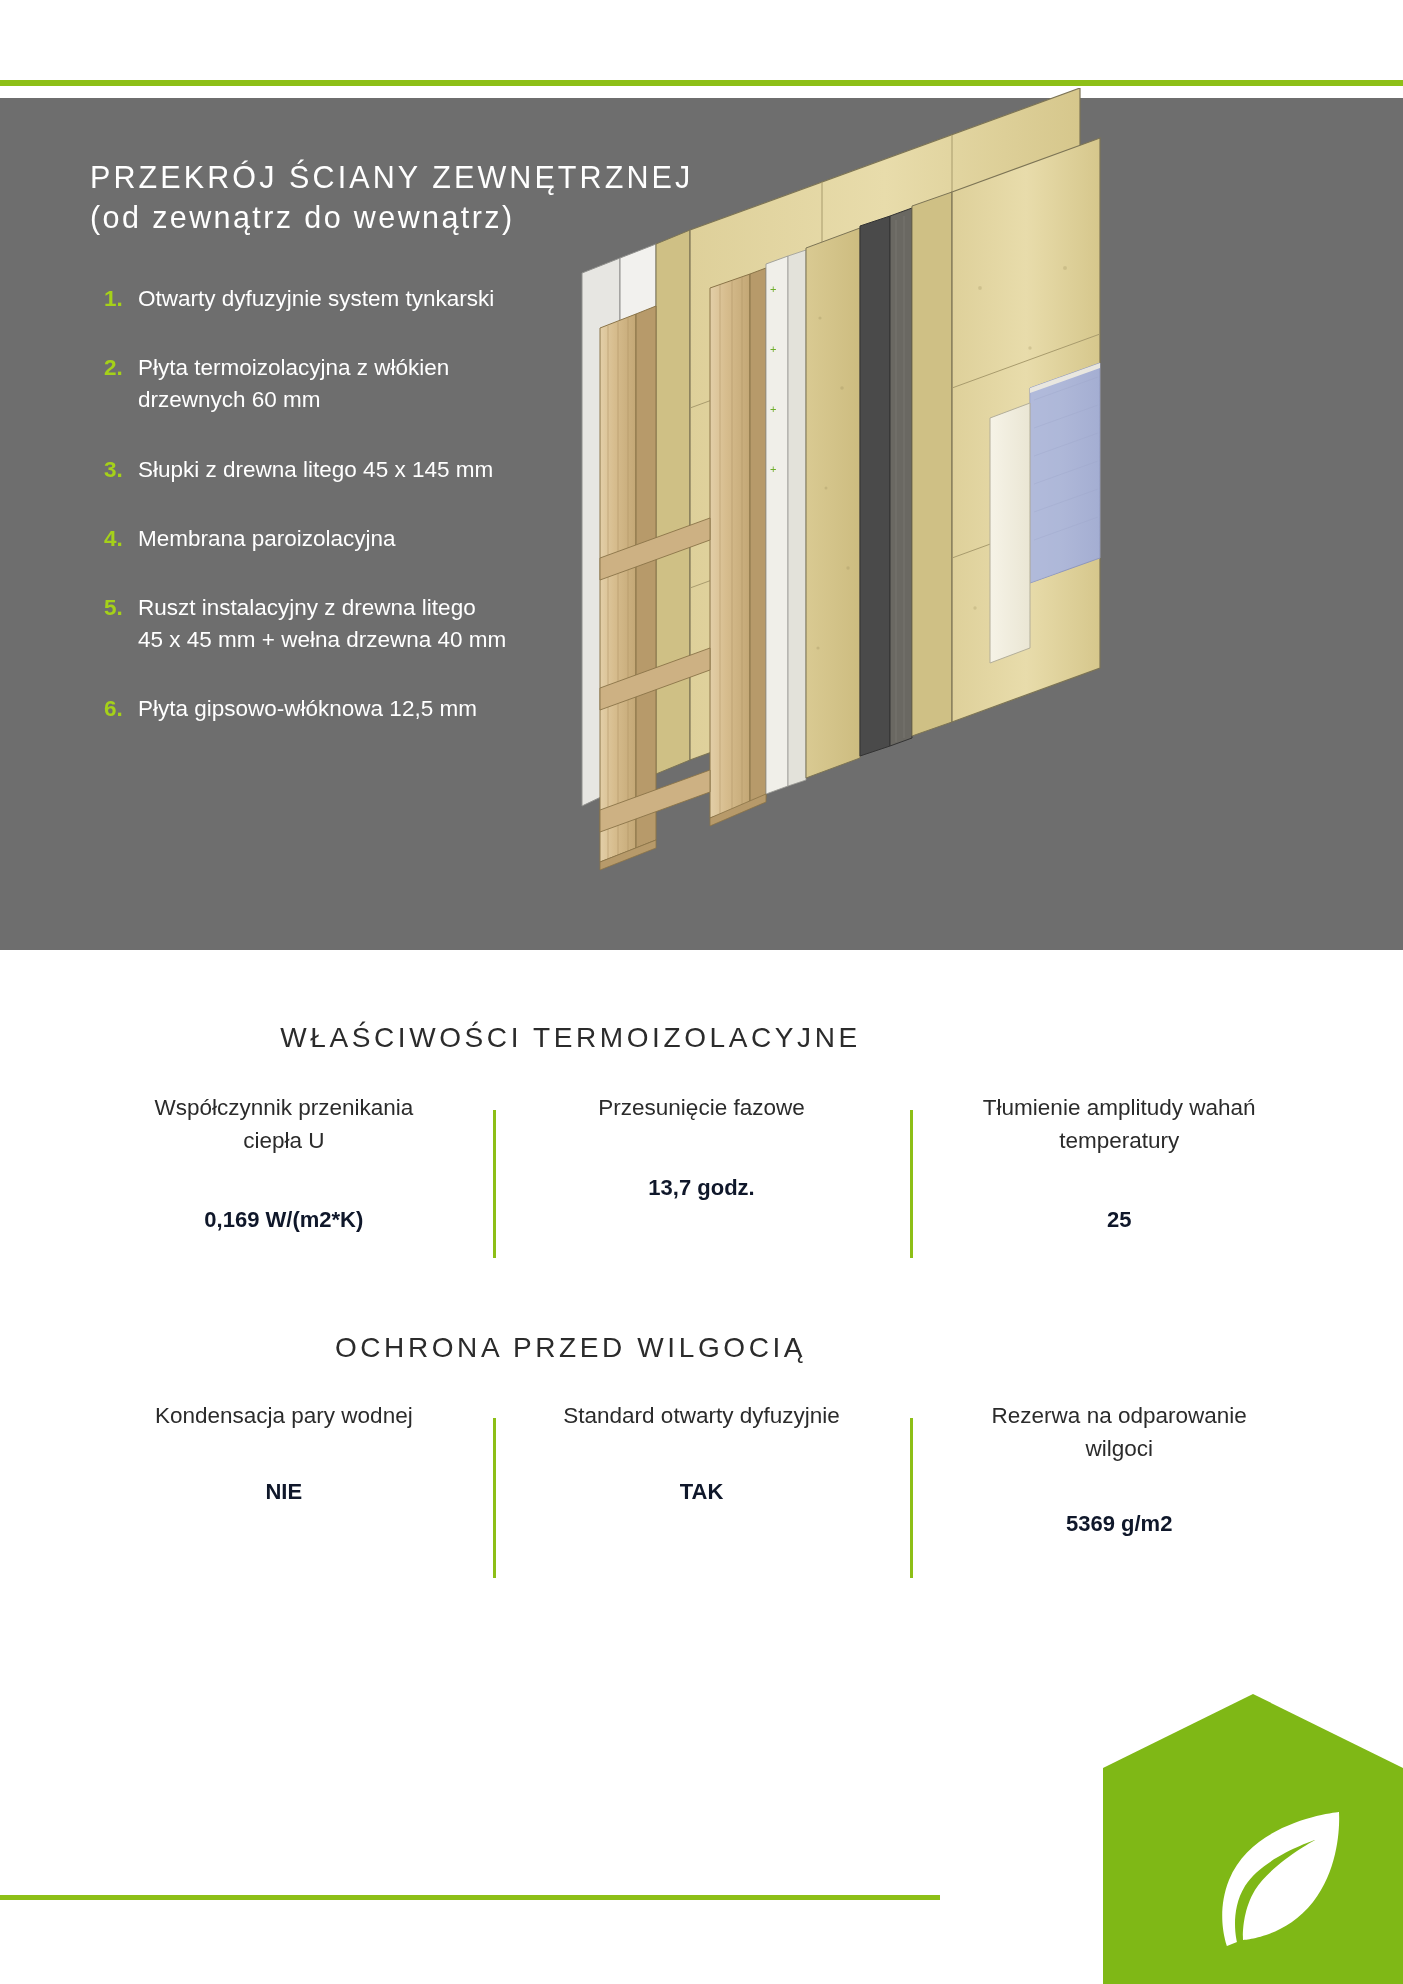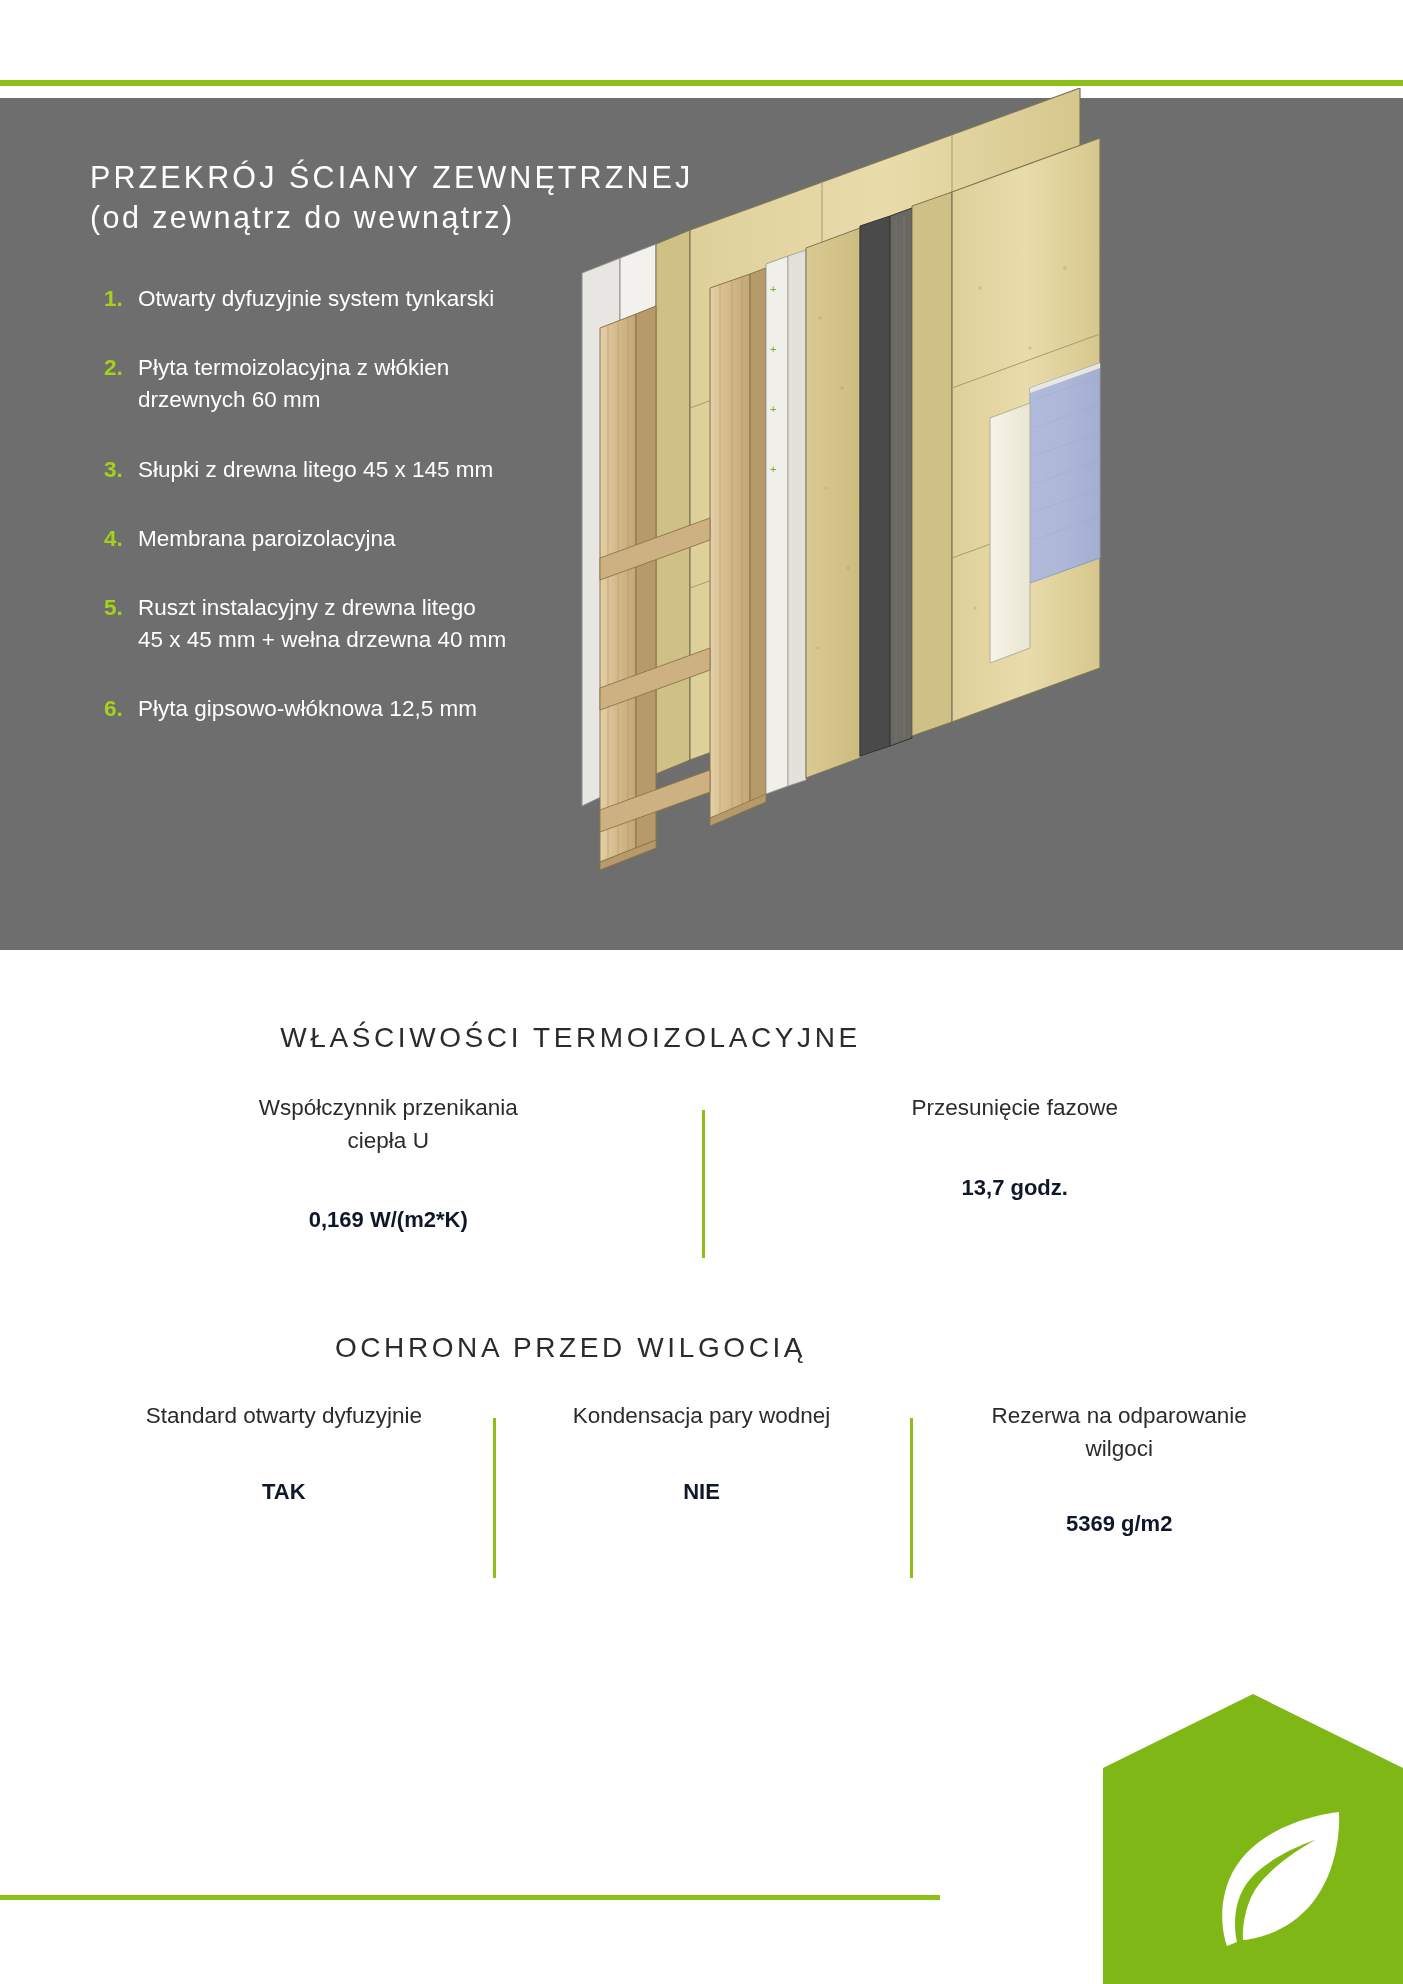--- a/index.html
+++ b/index.html
@@ -401,36 +401,43 @@
       <span>ciepła U</span>
     </div>
     <div class="spec-value">0,169 W/(m2*K)</div>
   </div>
   <div class="spec-col">
     <div class="spec-label">
       <span>Przesunięcie fazowe</span>
     </div>
     <div class="spec-value">13,7 godz.</div>
   </div>
+  <div class="spec-col">
+    <div class="spec-label">
+      <span>Tłumienie amplitudy wahań</span><br>
+      <span>temperatury</span>
+    </div>
+    <div class="spec-value">25</div>
+  </div>
 </div>
 
 <div class="section-title" id="title-moisture">OCHRONA PRZED WILGOCIĄ</div>
 
 <div class="spec-grid" id="spec-moisture">
   <div class="spec-col">
     <div class="spec-label">
+      <span>Kondensacja pary wodnej</span>
+    </div>
+    <div class="spec-value">NIE</div>
+  </div>
+  <div class="spec-col">
+    <div class="spec-label">
       <span>Standard otwarty dyfuzyjnie</span>
     </div>
     <div class="spec-value">TAK</div>
-  </div>
-  <div class="spec-col">
-    <div class="spec-label">
-      <span>Kondensacja pary wodnej</span>
-    </div>
-    <div class="spec-value">NIE</div>
   </div>
   <div class="spec-col tall">
     <div class="spec-label">
       <span>Rezerwa na odparowanie</span><br>
       <span>wilgoci</span>
     </div>
     <div class="spec-value">5369 g/m2</div>
   </div>
 </div>
 

